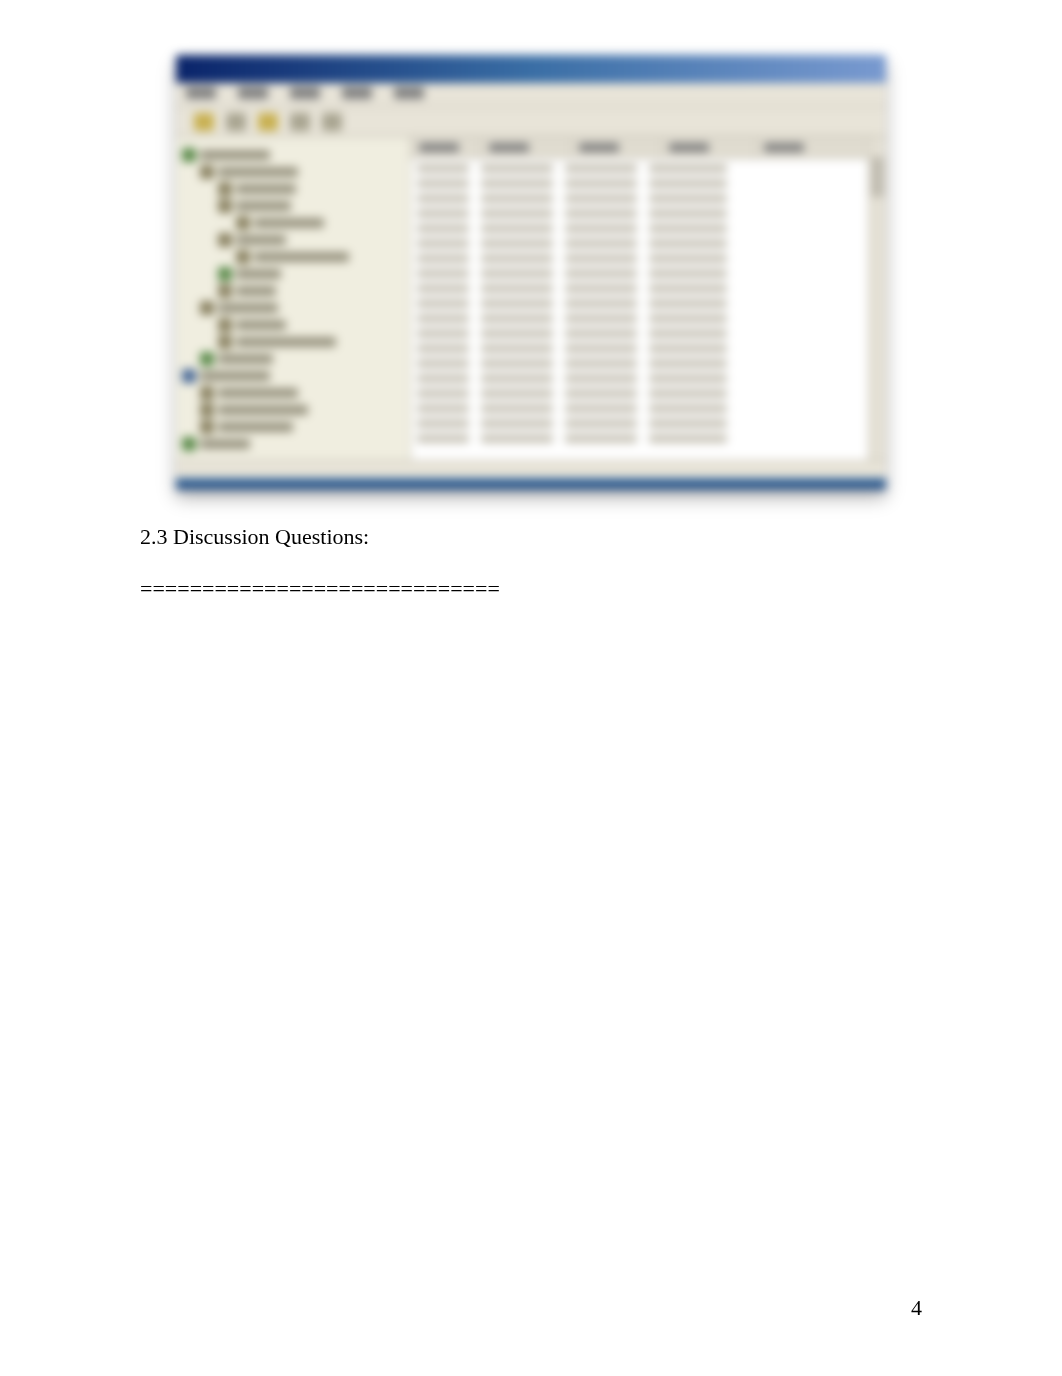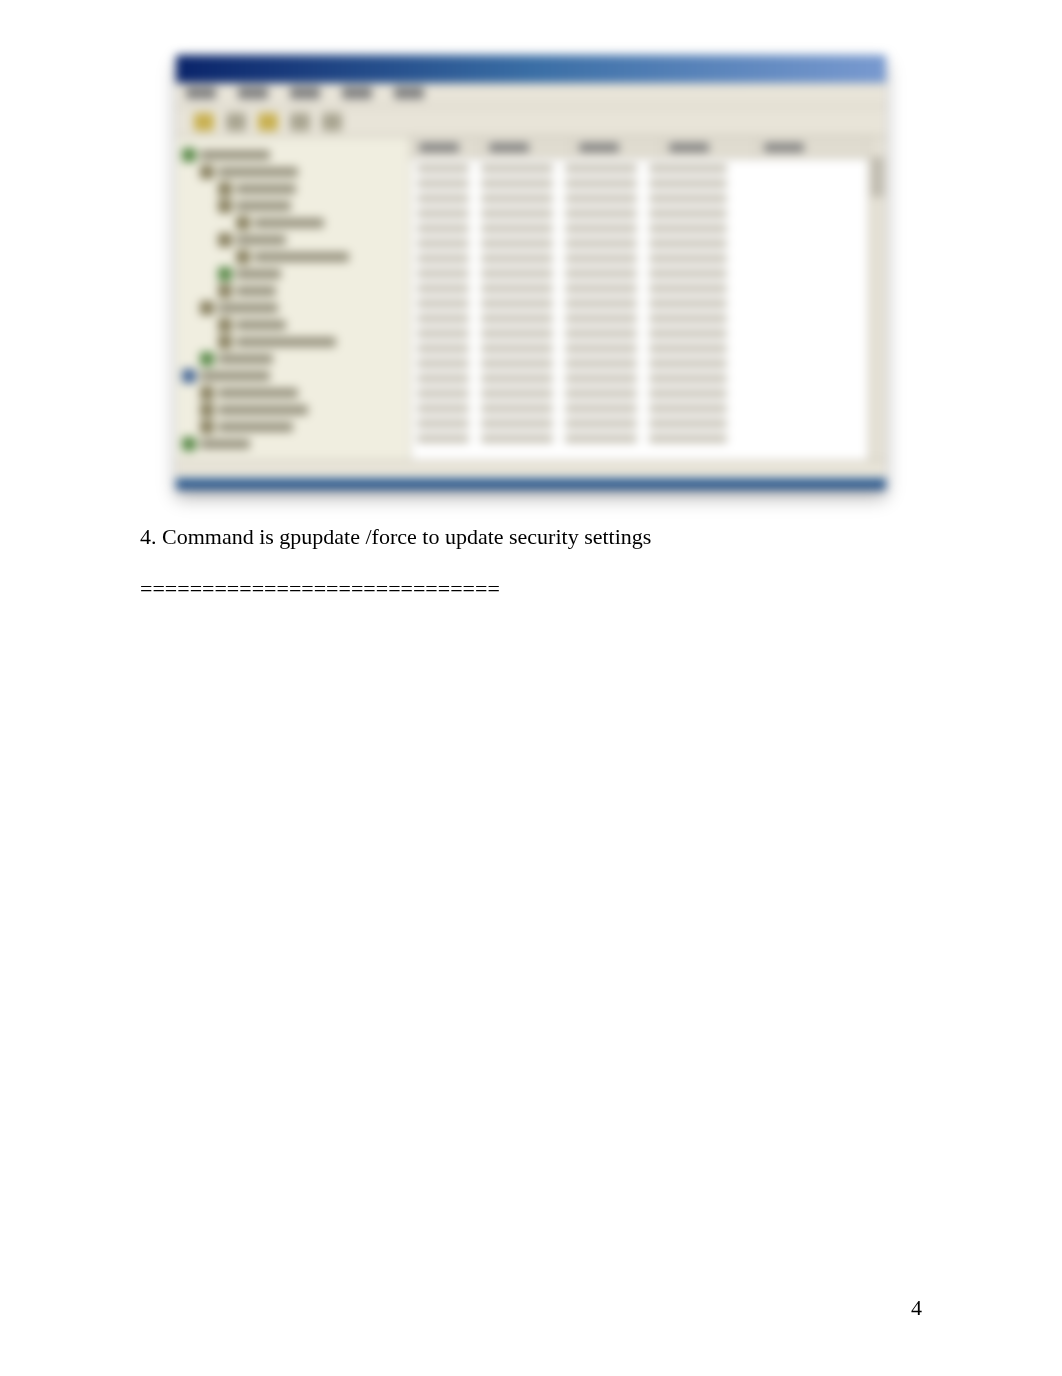--- a/index.html
+++ b/index.html
@@ -408,18 +408,18 @@
       </div>
     </div>
     <div class="scrollbar-v">
       <div class="scroll-thumb"></div>
     </div>
     <div class="win-statusbar"></div>
     <div class="win-shadow"></div>
   </div>
 
   <div class="body-text">
-    <p>4. Command is gpupdate /force to update security settings</p>
+    <p>2.3 Discussion Questions:</p>
     <p>=============================</p>
   </div>
 </div>
 
 <div class="page-number">4</div>
 
 </body></html>

